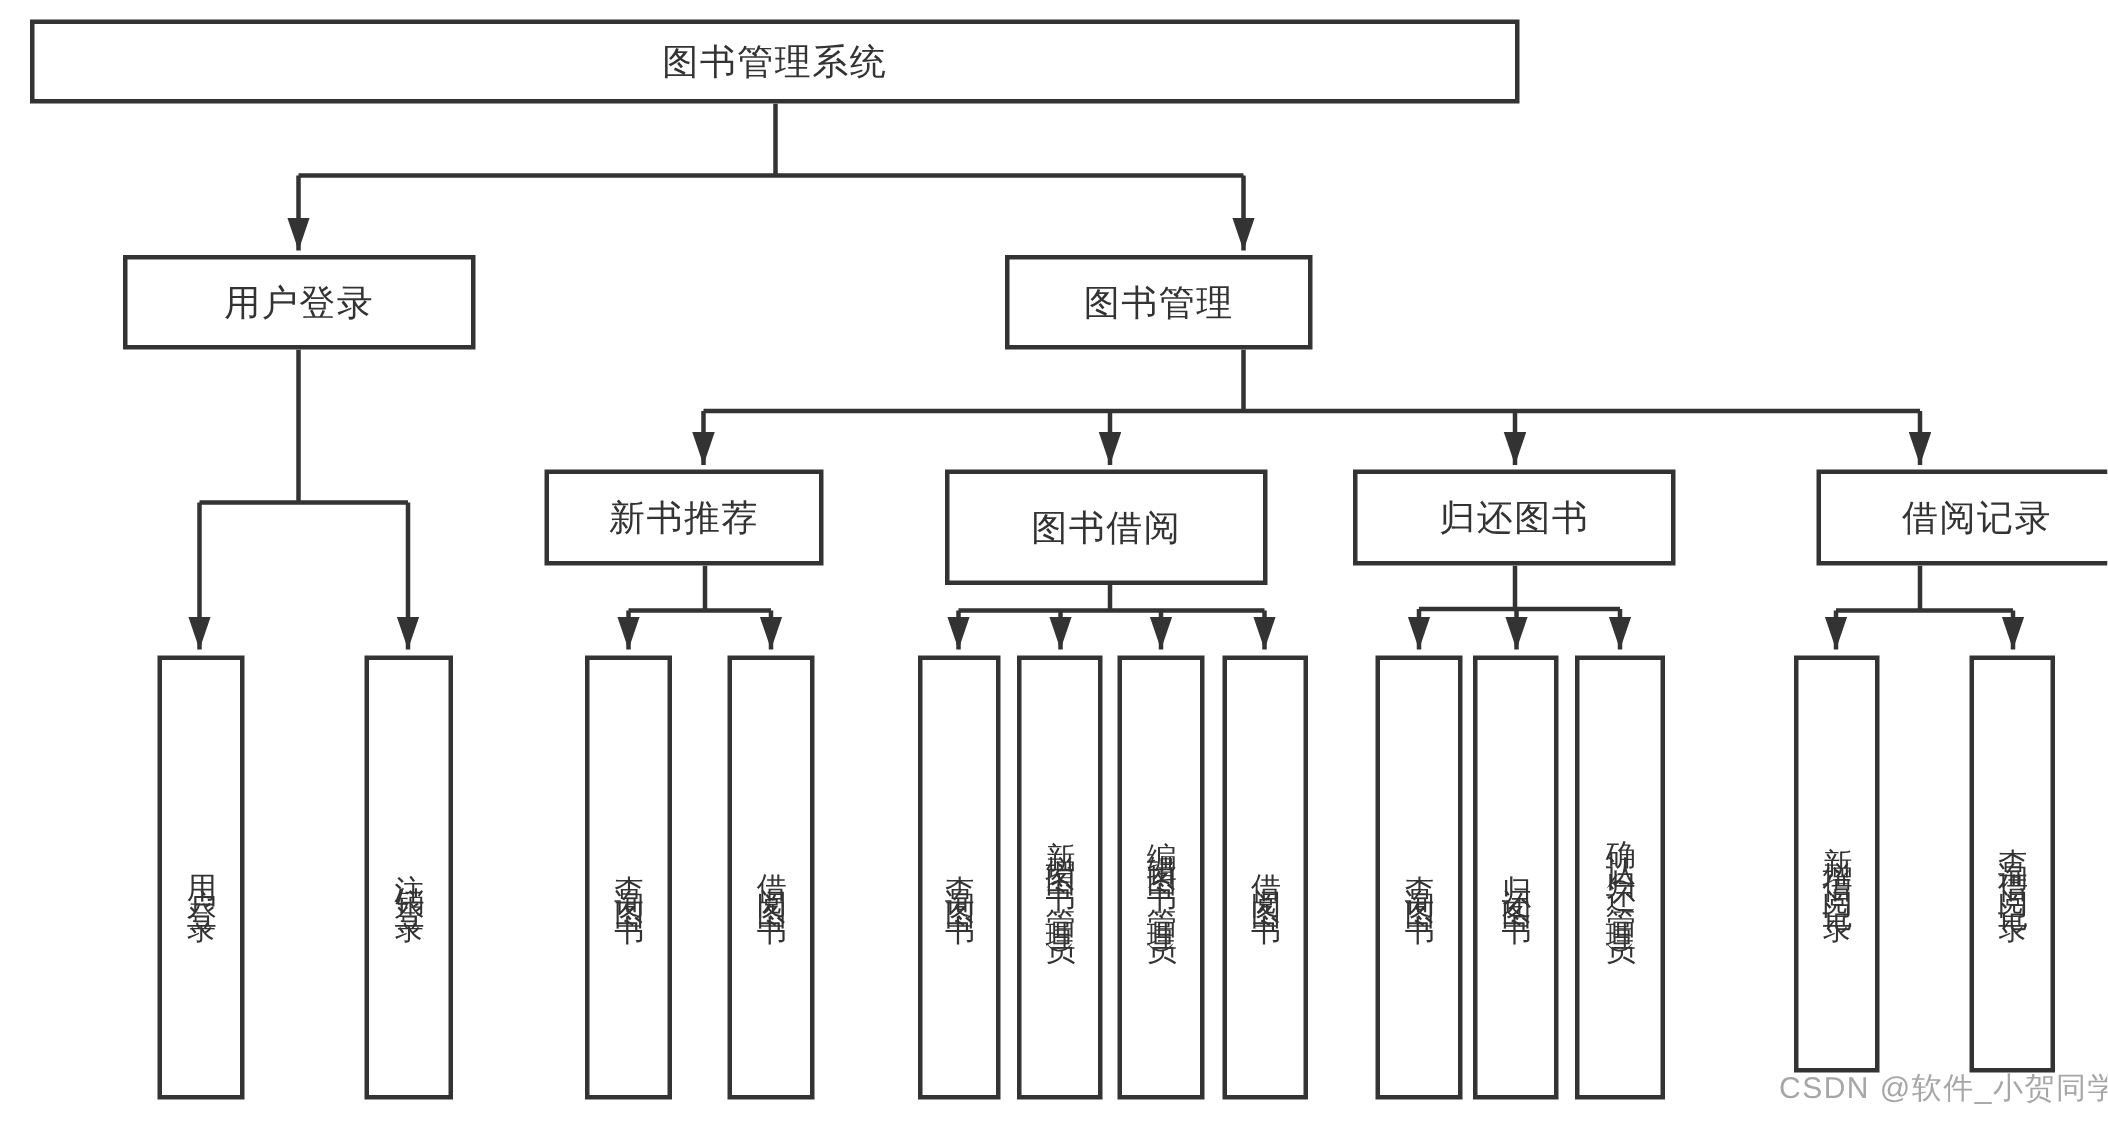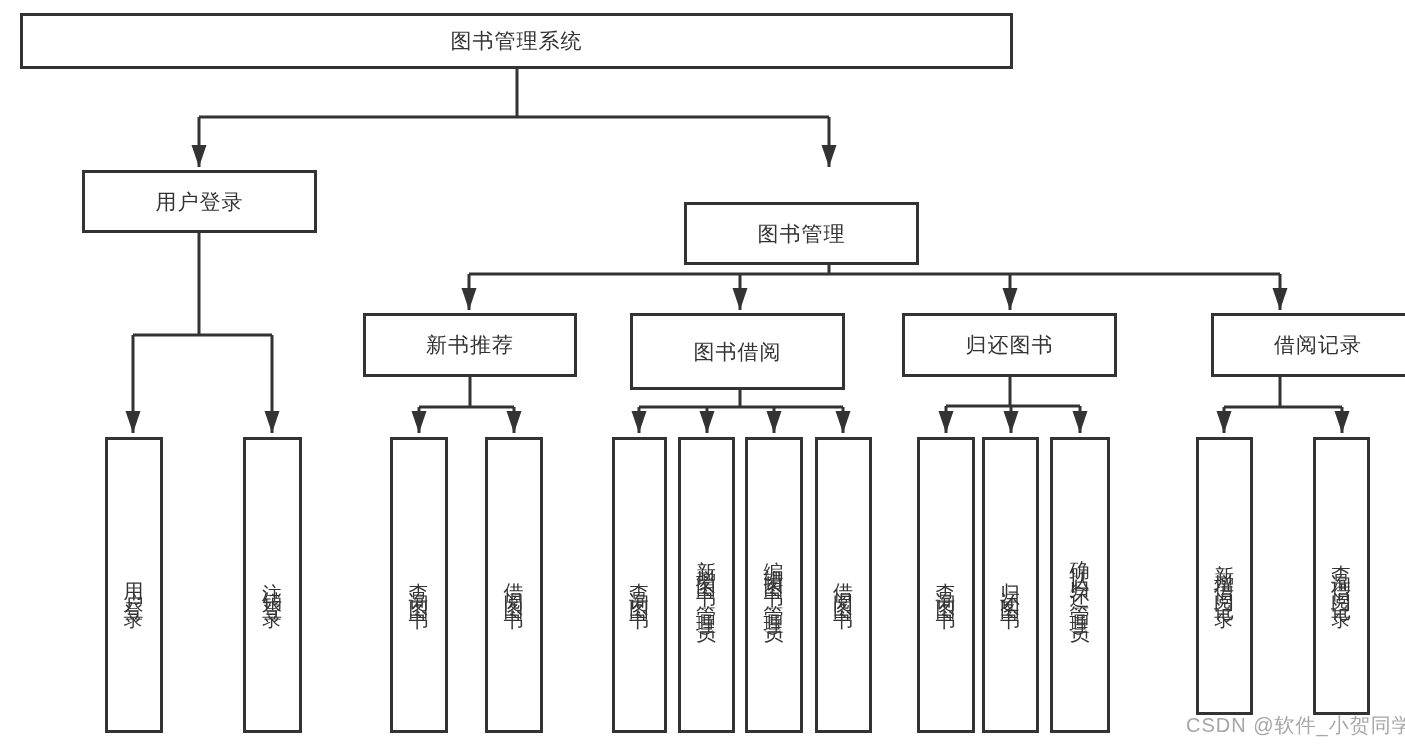--- a/index.html
+++ b/index.html
@@ -22,21 +22,21 @@
     box-sizing: border-box;
     border: 3px solid #333333;
     background: #ffffff;
     display: flex;
     align-items: center;
     justify-content: center;
     color: #333333;
     z-index: 2;
   }
   .hbox .label {
-    font-size: 21px;
+    font-size: 24px;
     letter-spacing: 1px;
     white-space: nowrap;
   }
   .vbox .label {
     writing-mode: vertical-lr;
     text-orientation: mixed;
     font-size: 20px;
     line-height: 1;
     letter-spacing: 9px;
     white-space: nowrap;
@@ -48,22 +48,22 @@
     font-size: 20px;
     color: #a6a6a6;
     letter-spacing: 1px;
     white-space: nowrap;
     z-index: 5;
   }
 
   
   .n-root   { left: 20px;   top: 13px;  width: 993px; height: 56px; }
   .n-login  { left: 82px;   top: 170px; width: 235px; height: 63px; }
-  .n-mgmt   { left: 684px;  top: 170px; width: 235px; height: 63px; margin-top: 32px; }
-  .n-nbr    { left: 363px;  top: 313px; width: 214px; height: 64px; }
+  .n-mgmt   { left: 670px;  top: 170px; width: 205px; height: 63px; }
+  .n-nbr    { left: 363px;  top: 313px; width: 186px; height: 64px; }
   .n-bb     { left: 630px;  top: 313px; width: 215px; height: 77px; }
   .n-cb     { left: 902px;  top: 313px; width: 215px; height: 64px; }
   .n-br     { left: 1211px; top: 313px; width: 214px; height: 64px; }
 
   .lf       { top: 437px; height: 296px; }
   .lf-a1 { left: 105px;  width: 58px; }
   .lf-a2 { left: 243px;  width: 59px; }
   .lf-b1 { left: 390px;  width: 58px; }
   .lf-b2 { left: 485px;  width: 58px; }
   .lf-c1 { left: 612px;  width: 55px; }

